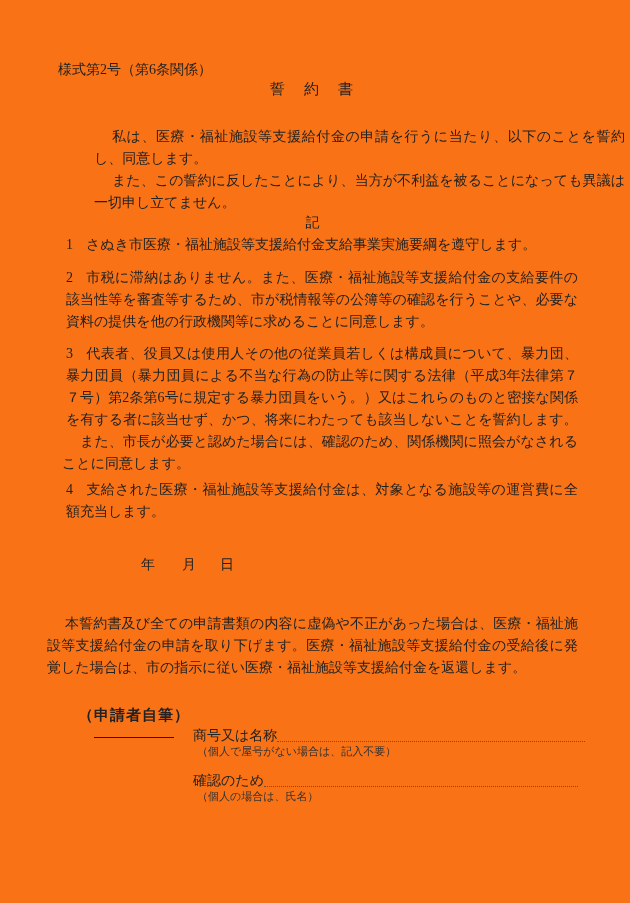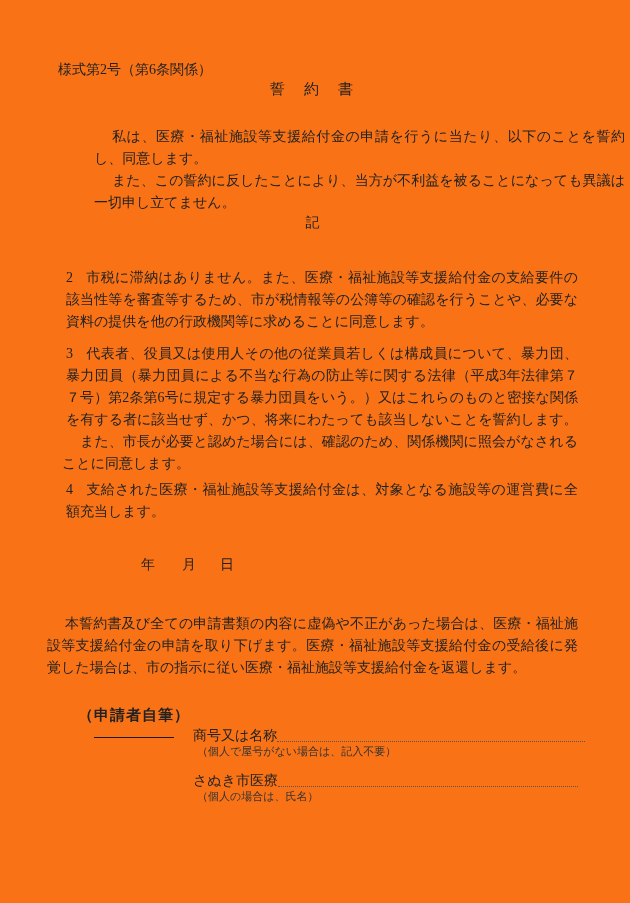--- a/index.html
+++ b/index.html
@@ -110,20 +110,23 @@
 
   <div class="doc-title">誓　約　書</div>
 
   <div class="intro txt just">
     <p>私は、医療・福祉施設等支援給付金の申請を行うに当たり、以下のことを誓約し、同意します。</p>
     <p>また、この誓約に反したことにより、当方が不利益を被ることになっても異議は一切申し立てません。</p>
   </div>
 
   <div class="ki-heading">記</div>
 
+  <div class="item item-1 txt just">
+    <span class="num">1</span><p>さぬき市医療・福祉施設等支援給付金支給事業実施要綱を遵守します。</p>
+  </div>
 
   <div class="item item-2 txt just">
     <span class="num">2</span><p>市税に滞納はありません。また、医療・福祉施設等支援給付金の支給要件の該当性等を審査等するため、市が税情報等の公簿等の確認を行うことや、必要な資料の提供を他の行政機関等に求めることに同意します。</p>
   </div>
 
   <div class="item item-3 txt just">
     <span class="num">3</span><p>代表者、役員又は使用人その他の従業員若しくは構成員について、暴力団、暴力団員（暴力団員による不当な行為の防止等に関する法律（平成3年法律第７７号）第2条第6号に規定する暴力団員をいう。）又はこれらのものと密接な関係を有する者に該当せず、かつ、将来にわたっても該当しないことを誓約します。</p>
     <p class="item-sub txt just">また、市長が必要と認めた場合には、確認のため、関係機関に照会がなされることに同意します。</p>
   </div>
 
@@ -143,18 +146,18 @@
     <span>（</span><span class="sig-underline">申請者自筆</span><span>）</span>
   </div>
 
   <div class="field-row field-row-1">
     <span class="field-label">商号又は名称</span>
     <span class="field-line"></span>
   </div>
   <div class="field-note field-note-1">（個人で屋号がない場合は、記入不要）</div>
 
   <div class="field-row field-row-2">
-    <span class="field-label">さぬき市医療</span>
+    <span class="field-label">確認のため</span>
     <span class="field-line"></span>
   </div>
   <div class="field-note field-note-2">（個人の場合は、氏名）</div>
 
 </div>
 
 </body></html>

